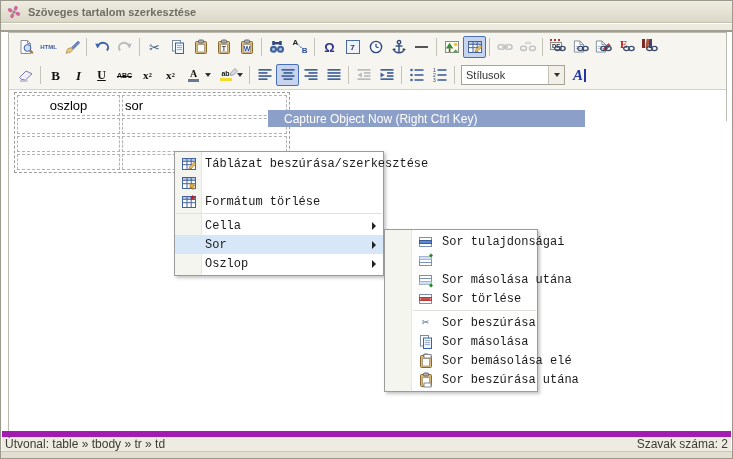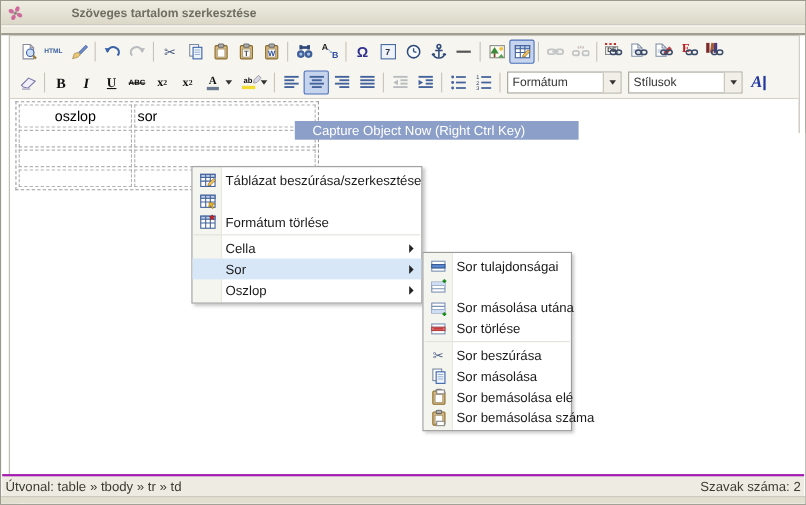--- a/index.html
+++ b/index.html
@@ -5,21 +5,21 @@
   html,body{margin:0;padding:0;background:#888;}
   *{box-sizing:border-box;}
   .window{
     position:relative;width:733px;height:459px;background:#fff;
     border:1px solid #9b998c;overflow:hidden;
     font-family:"Liberation Sans",sans-serif;
   }
   
   .titlebar{position:absolute;left:0;top:0;right:0;height:22px;
     background:linear-gradient(#efede2,#dbd8c8);
-    display:flex;align-items:center;padding-left:6px;border-bottom:1px solid #c6c3b3;gap:37px;}
+    display:flex;align-items:center;padding-left:6px;border-bottom:1px solid #c6c3b3;}
   .title{font-size:11px;font-weight:bold;color:#6e6e63;margin-left:7px;}
   .tdiv{position:absolute;left:0;top:23px;right:0;height:8px;background:#edebe0;border-bottom:2px solid #a09e90;}
   
   .frame{position:absolute;left:7px;top:31px;width:719px;height:400px;border:1px solid #bcbaae;background:#fff;}
   .toolbar{background:#f6f5ef;border-bottom:1px solid #d5d3c8;}
   .trow{display:flex;align-items:center;height:28px;padding-left:5px;}
   .tsep{width:1px;height:18px;background:#c6c4b8;margin:0 3px;flex:none;}
   .tbtn{min-width:23px;height:22px;padding:0 2px;display:inline-flex;align-items:center;justify-content:center;
     border:1px solid transparent;border-radius:2px;flex:none;}
   .tbtn.active{background:#c6d4ee;border:1px solid #4a6fb8;}
@@ -32,37 +32,37 @@
   .combo-text{flex:1;font-size:11px;color:#333;padding-left:4px;white-space:nowrap;}
   .combo-btn{width:16px;height:100%;background:#f1efe7;border-left:1px solid #c6c4b8;display:flex;align-items:center;justify-content:center;}
   
   .canvas{position:absolute;left:8px;top:88px;width:717px;height:343px;background:#fff;}
   .etable{position:absolute;left:13px;top:91px;border:1px dashed #9c9c9c;border-collapse:separate;border-spacing:2px;z-index:1;background:#fff;}
   .etable td{border:1px dashed #b2b2b2;font-size:13px;color:#000;}
   .etable .c1{width:103px;text-align:center;}
   .etable .c2{width:165px;text-align:left;padding-left:2px;}
   .etable .r1 td{height:21px;}
   .etable .rx td{height:16px;}
-  .capture{position:absolute;left:267px;top:109px;width:258px;height:17px;background:#8c9fc8;z-index:2;
+  .capture{position:absolute;left:267px;top:109px;width:317px;height:17px;background:#8c9fc8;z-index:2;
     display:flex;align-items:center;padding-left:16px;}
   .capture span{font-size:12px;color:#fff;white-space:nowrap;}
   
   .menu{position:absolute;background:#fff;border:1px solid #9b9b9b;box-shadow:2px 2px 3px rgba(90,90,90,.35);
     padding:2px 0;z-index:5;
     background-image:linear-gradient(to right,#f5f5ef 0,#f5f5ef 26px,#e7e7e0 26px,#e7e7e0 27px,#fff 27px);}
   .mainmenu{left:173px;top:150px;width:210px;}
-  .submenu{left:383px;top:228px;width:136px;z-index:6;}
-  .mi{display:flex;align-items:center;height:19px;white-space:nowrap;}
+  .submenu{left:383px;top:228px;width:154px;z-index:6;padding-left:27px;}
+  .mi{display:flex;align-items:center;height:19px;white-space:nowrap;font-family:Liberation Mono, monospace;}
   .mi.sel{background:#d7e7f7;}
   .mic{width:27px;flex:none;display:flex;align-items:center;justify-content:center;}
   .ml{font-size:12px;color:#1a1a1a;padding-left:3px;}
   .marr{width:0;height:0;border-left:4px solid #222;border-top:4px solid transparent;border-bottom:4px solid transparent;margin-left:auto;margin-right:7px;}
   .msep{height:1px;background:#e2e2da;margin:2px 1px;}
   
-  .statusbar{position:absolute;left:1px;right:1px;bottom:7px;height:20px;background:#eeece2;border-top:2px solid #a21caf;
+  .statusbar{position:absolute;left:1px;right:1px;bottom:7px;height:20px;background:#eeece2;border-top:6px solid #a21caf;
     display:flex;align-items:center;font-size:12px;color:#3c3c33;padding:0 3px;}
   .statusbar .spacer{flex:1;}
   .bottomstrip{position:absolute;left:0;right:0;bottom:0;height:7px;background:#e2dfd1;border-top:1px solid #cac8bc;}
 </style>
 </head>
 <body>
 
 <div class="window">
 
   <div class="titlebar">
@@ -532,26 +532,20 @@
                   <rect x="5.5" y="7.2" width="9" height="1.6"></rect>
                   <rect x="5.5" y="12.2" width="9" height="1.6"></rect>
                 </g>
                 <text x="1" y="5" font-size="5" fill="#2a3a6a">1</text>
                 <text x="1" y="10" font-size="5" fill="#2a3a6a">2</text>
                 <text x="1" y="15" font-size="5" fill="#2a3a6a">3</text>
               </svg>
             </span>
           </span>
           <span class="tsep"></span>
-          <span class="combo">
-            <span class="combo-text">Formátum</span>
-            <span class="combo-btn">
-              <span class="darr" style="margin:0"></span>
-            </span>
-          </span>
           <span class="combo">
             <span class="combo-text">Stílusok</span>
             <span class="combo-btn">
               <span class="darr" style="margin:0"></span>
             </span>
           </span>
           <span class="tbtn">
             <span class="ic">
               <span class="tg">
                 <span style="font-family:'Liberation Serif',serif;font-style:italic;font-weight:bold;font-size:15px;color:#2036a0">A</span>
@@ -732,21 +726,21 @@
       </div>
       <div class="mi">
         <span class="mic">
           <svg width="16" height="16" viewBox="0 0 16 16">
             <rect x="2.5" y="2.5" width="11" height="12" rx="1" fill="#d9b97c" stroke="#8a6a2a"></rect>
             <rect x="5.5" y="1" width="5" height="3" rx="1" fill="#b0b0b0" stroke="#6a6a6a"></rect>
             <rect x="4.5" y="5.5" width="7" height="7.5" fill="#fff" stroke="#b0a080"></rect>
             <rect x="6" y="11" width="7" height="4" fill="#fff" stroke="#8a8a8a"></rect>
           </svg>
         </span>
-        <span class="ml">Sor bemásolása száma</span>
+        <span class="ml">Sor beszúrása utána</span>
       </div>
     </div>
 
   <div class="statusbar">
     <span>Útvonal: table » tbody » tr » td</span>
     <span class="spacer"></span>
     <span>Szavak száma: 2</span>
   </div>
   <div class="bottomstrip"></div>
 </div>

